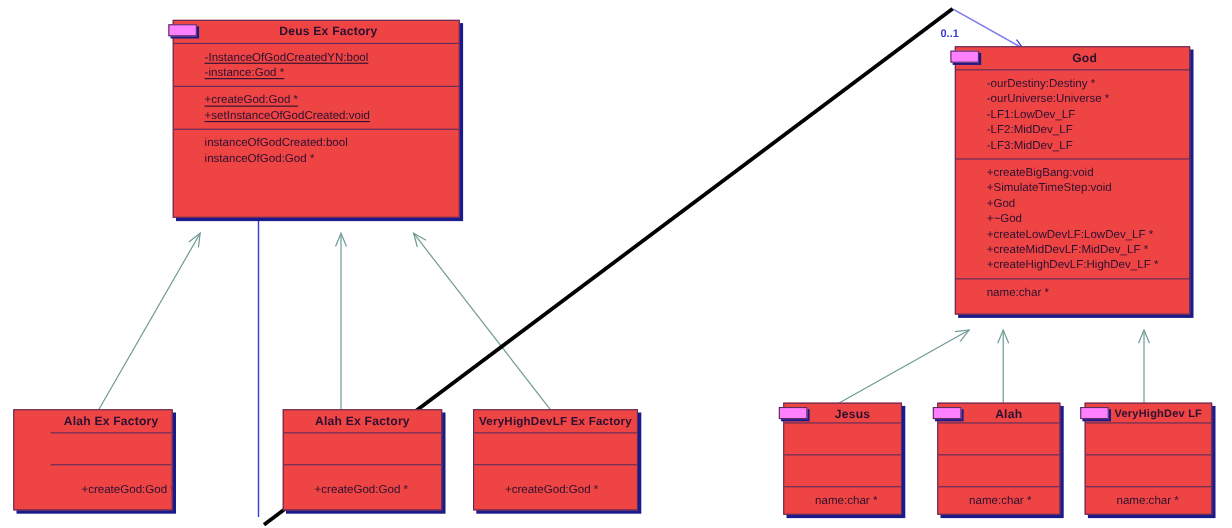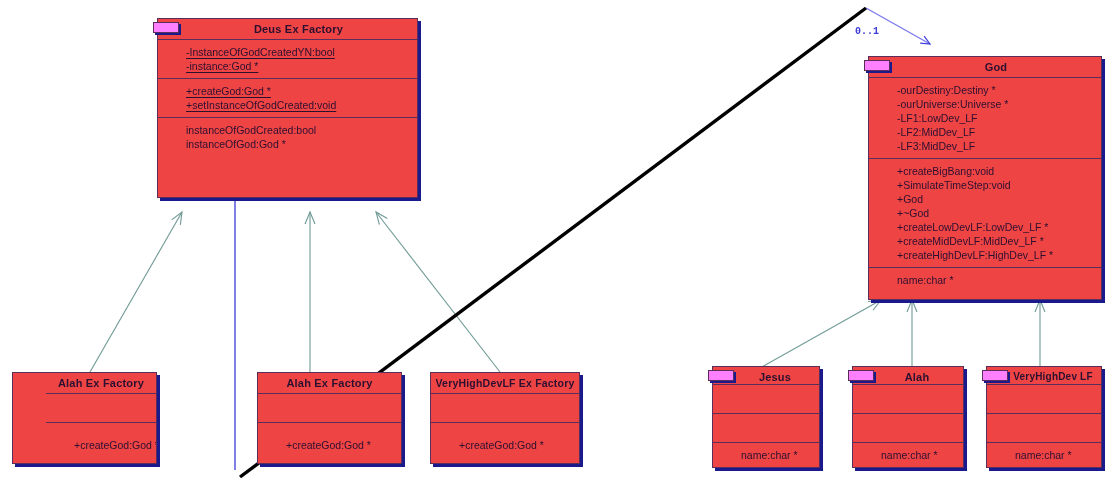--- a/index.html
+++ b/index.html
@@ -113,21 +113,21 @@
     <g>
       <line x1="235" y1="198" x2="235" y2="470" stroke="#3b3bd6" stroke-width="1.3"></line>
       <line x1="866" y1="8" x2="930" y2="44" stroke="#7b7bf0" stroke-width="1.4" marker-end="url(#open-arrow-blue)"></line>
     </g>
 
     <g>
       <line x1="866" y1="8" x2="240" y2="477" stroke="#000000" stroke-width="3.4"></line>
     </g>
   </svg>
 
-  <div class="mult-label" style="left:855px;top:26px;font-family:Liberation Mono, monospace;">0..1</div>
+  <div class="mult-label" style="left:855px;top:26px;">0..1</div>
 
   <div class="uml-class" style="left:157px;top:18px;width:261px;height:180px;">
     <div class="uml-tab"></div>
     <div class="uml-title">Deus Ex Factory</div>
     <div class="uml-sep"></div>
     <div class="uml-comp">
       <div class="uml-row static">-InstanceOfGodCreatedYN:bool</div>
       <div class="uml-row static">-instance:God *</div>
     </div>
     <div class="uml-sep"></div>
@@ -135,21 +135,21 @@
       <div class="uml-row static">+createGod:God *</div>
       <div class="uml-row static">+setInstanceOfGodCreated:void</div>
     </div>
     <div class="uml-sep"></div>
     <div class="uml-comp grow">
       <div class="uml-row">instanceOfGodCreated:bool</div>
       <div class="uml-row">instanceOfGod:God *</div>
     </div>
   </div>
 
-  <div class="uml-class" style="left:868px;top:56px;width:234px;height:244px;">
+  <div class="uml-class" style="left:868px;top:42px;width:214px;height:244px;">
     <div class="uml-tab"></div>
     <div class="uml-title">God</div>
     <div class="uml-sep"></div>
     <div class="uml-comp">
       <div class="uml-row">-ourDestiny:Destiny *</div>
       <div class="uml-row">-ourUniverse:Universe *</div>
       <div class="uml-row">-LF1:LowDev_LF</div>
       <div class="uml-row">-LF2:MidDev_LF</div>
       <div class="uml-row">-LF3:MidDev_LF</div>
     </div>

